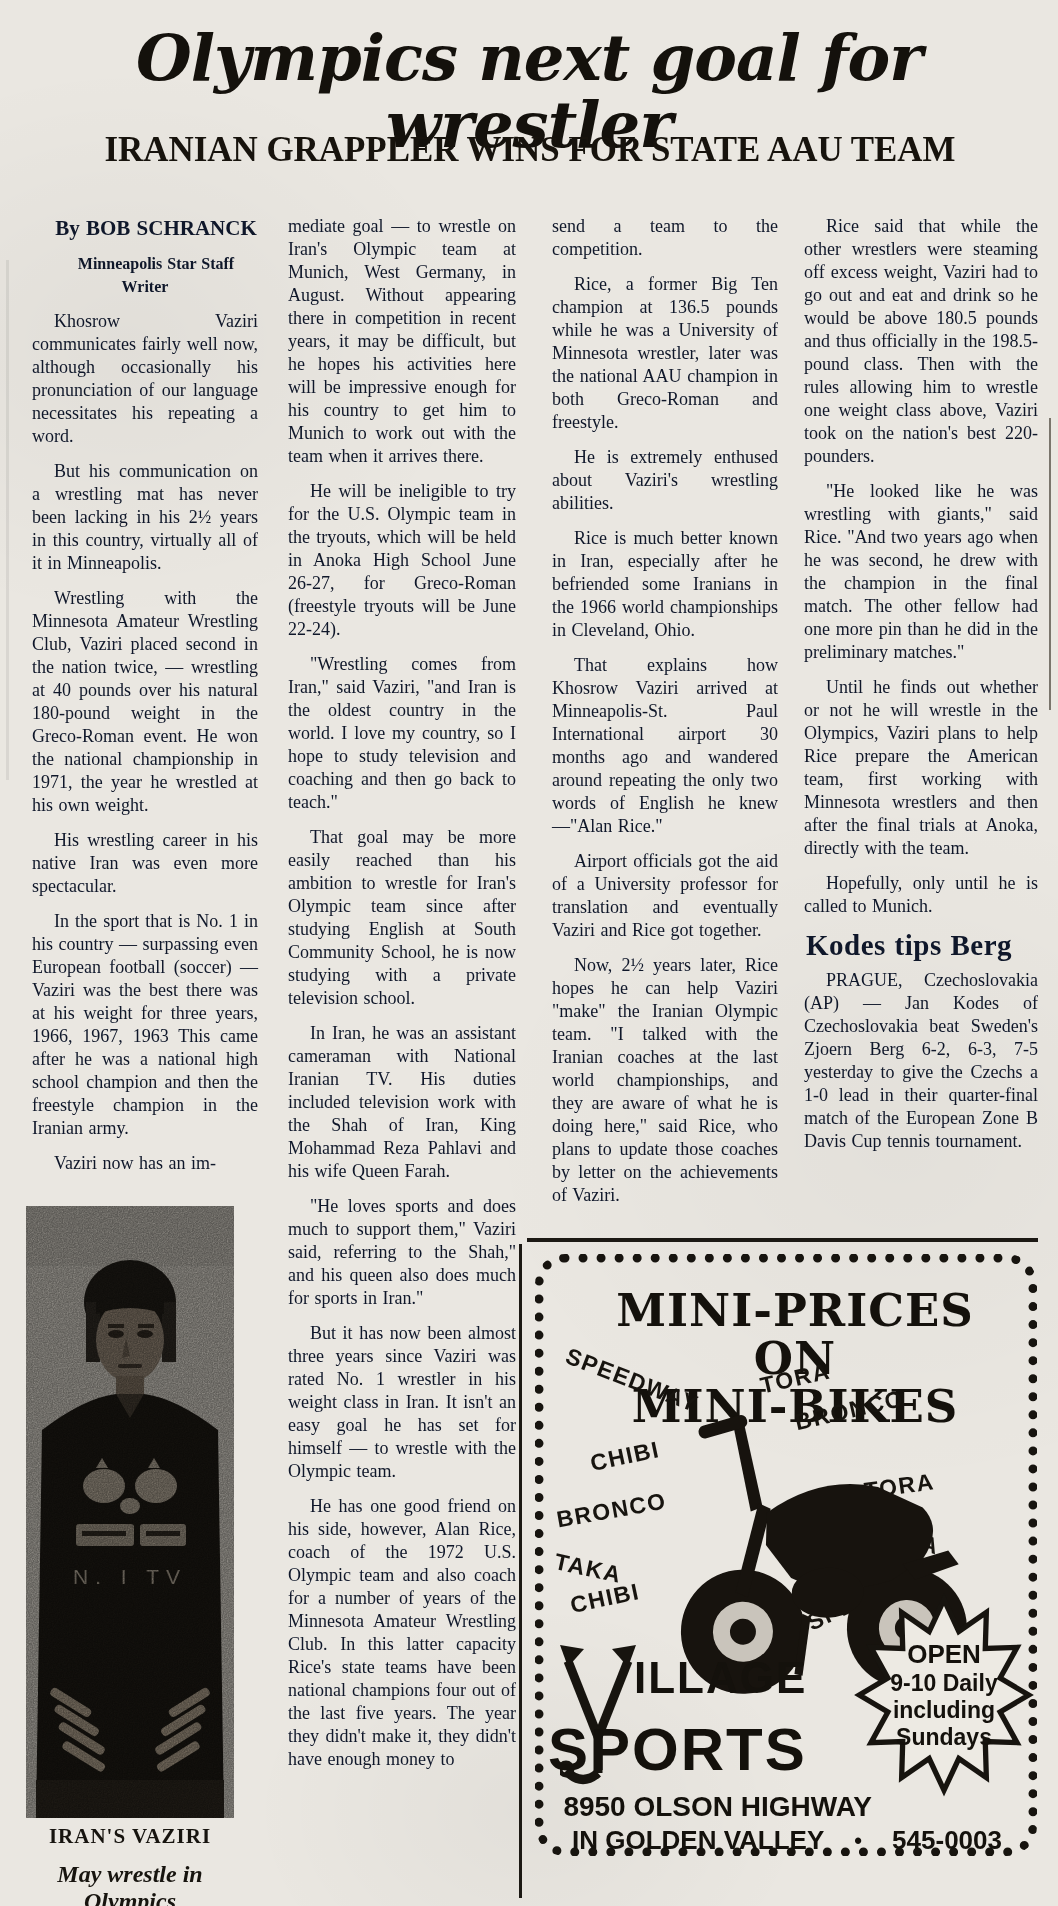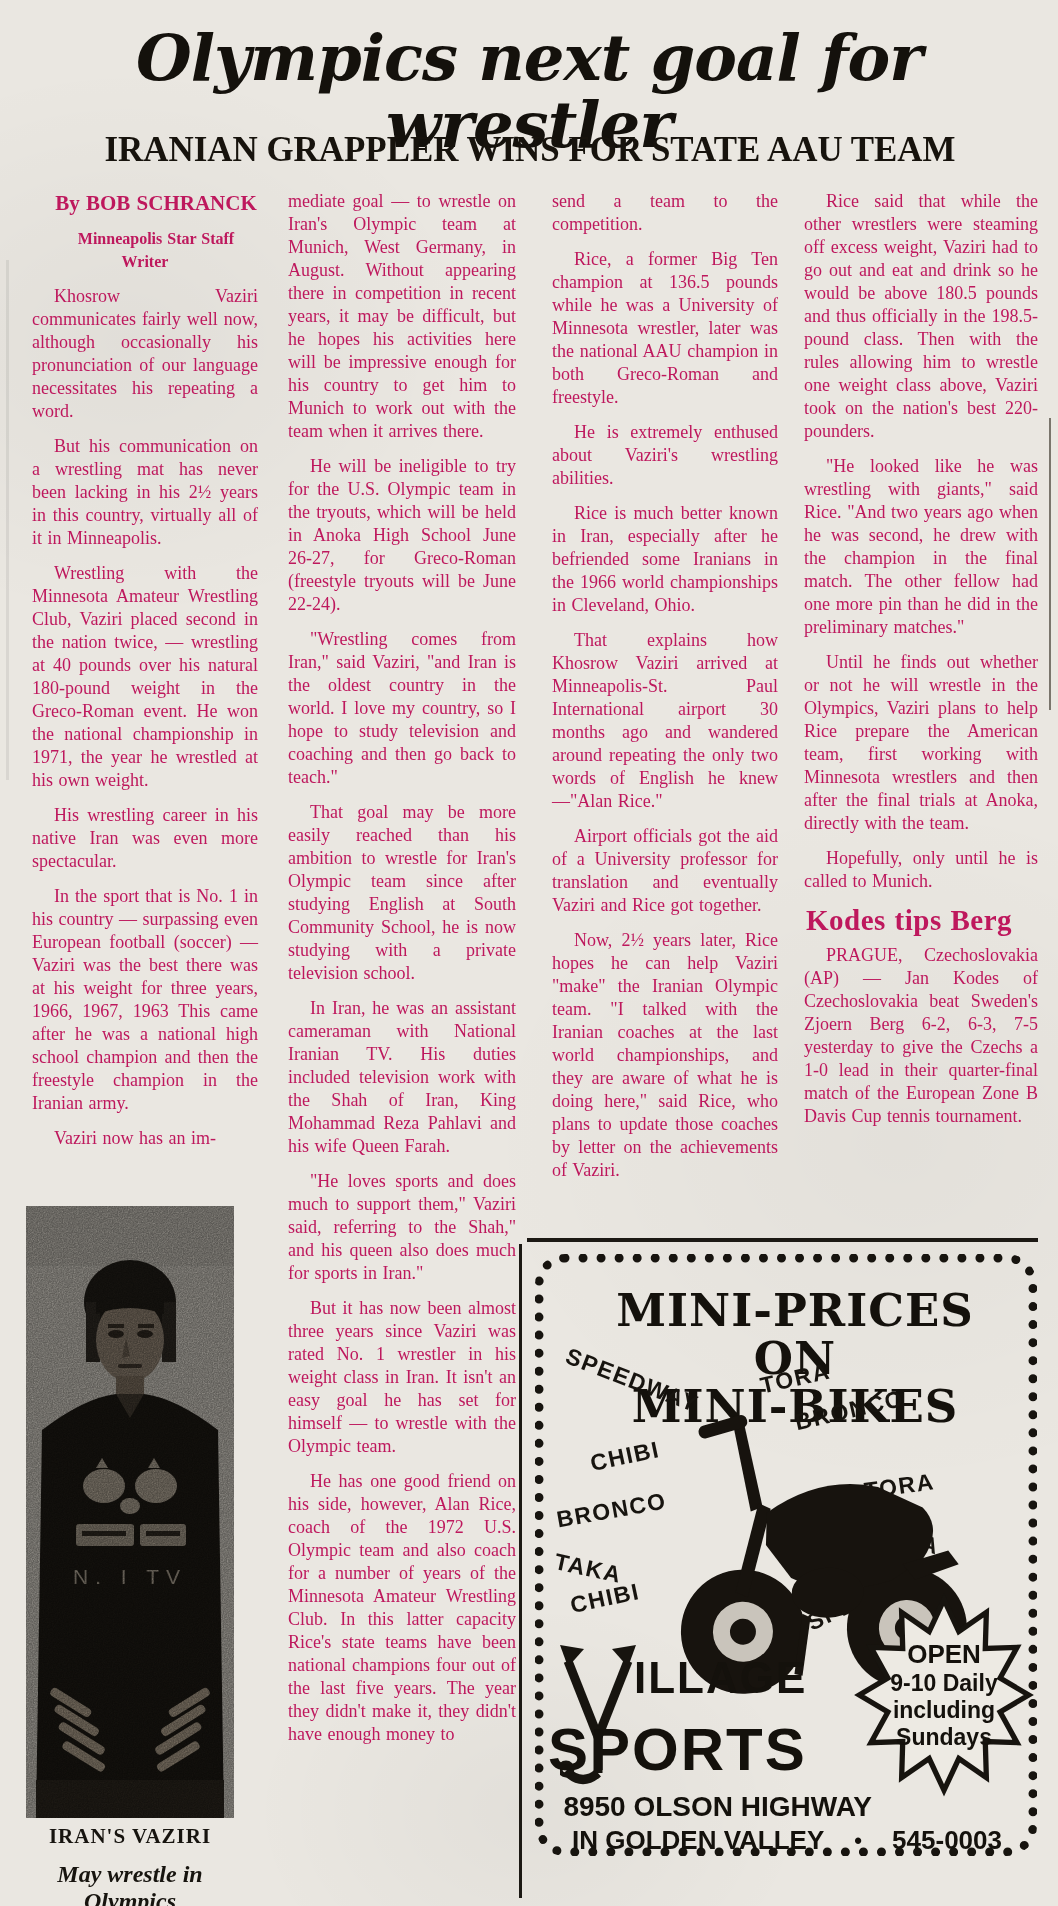--- a/index.html
+++ b/index.html
@@ -20,21 +20,21 @@
     font-family:"DejaVu Serif", serif;font-style:italic;font-weight:bold;
     font-size:64px;line-height:1.05;letter-spacing:-1px;color:#14110c;
   }
   .subheadline{
     top:128px;left:30px;width:1000px;text-align:center;
     font-family:"Liberation Serif", serif;font-weight:bold;
     font-size:36px;letter-spacing:0px;color:#17130d;
     transform:scaleX(0.97);transform-origin:center;
   }
   
-  .col{font-size:18px;line-height:23px;text-align:justify;color:#be185d;word-spacing:1px;}
+  .col{font-size:18px;line-height:23px;text-align:justify;color:#0f172a;word-spacing:1px;margin-top:25px;}
   .col p{margin:0 0 12px 0;text-indent:22px;}
   .col p.noindent{text-indent:0;}
   .col1{left:32px;top:192px;width:226px;}
   .col2{left:288px;top:190px;width:228px;}
   .col3{left:552px;top:190px;width:226px;}
   .col4{left:804px;top:190px;width:234px;}
   .byline{font-weight:bold;font-size:21px;text-align:center;text-indent:0;margin:0 0 6px 0;}
   .affil{font-weight:bold;font-size:16px;text-align:center;text-indent:0;margin:0 0 20px 0;}
   .brief-head{font-weight:bold;font-size:29px;margin:16px 0 12px 2px;letter-spacing:0.5px;}
   

